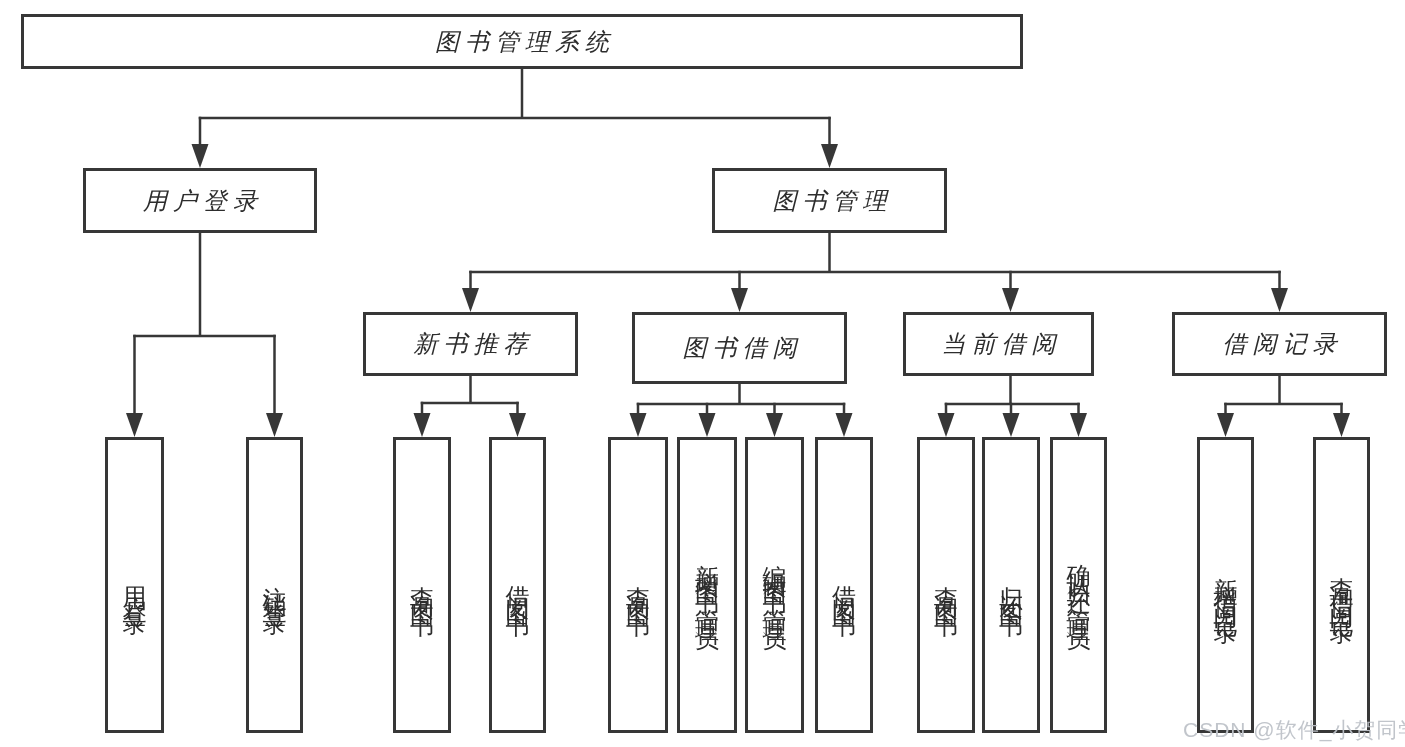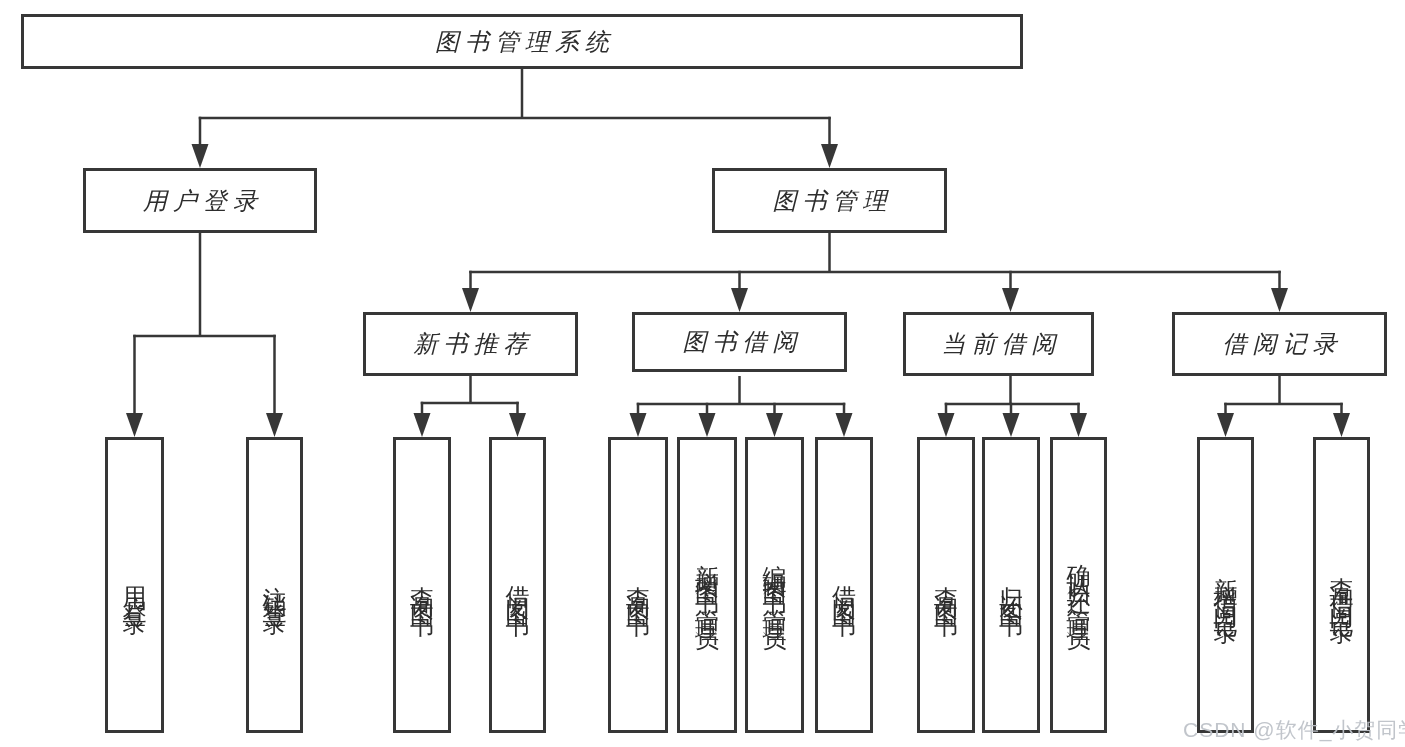--- a/index.html
+++ b/index.html
@@ -137,21 +137,21 @@
   <div class="node" style="left:83px;top:168px;width:234px;height:65px;">
     <span class="h-label">用户登录</span>
   </div>
   <div class="node" style="left:712px;top:168px;width:235px;height:65px;">
     <span class="h-label">图书管理</span>
   </div>
 
   <div class="node" style="left:363px;top:312px;width:215px;height:64px;">
     <span class="h-label">新书推荐</span>
   </div>
-  <div class="node" style="left:632px;top:312px;width:215px;height:60px;">
+  <div class="node" style="left:632px;top:312px;width:215px;height:72px;">
     <span class="h-label">图书借阅</span>
   </div>
   <div class="node" style="left:903px;top:312px;width:191px;height:64px;">
     <span class="h-label">当前借阅</span>
   </div>
   <div class="node" style="left:1172px;top:312px;width:215px;height:64px;">
     <span class="h-label">借阅记录</span>
   </div>
 
   <div class="node" style="left:105px;top:437px;width:59px;height:296px;">

